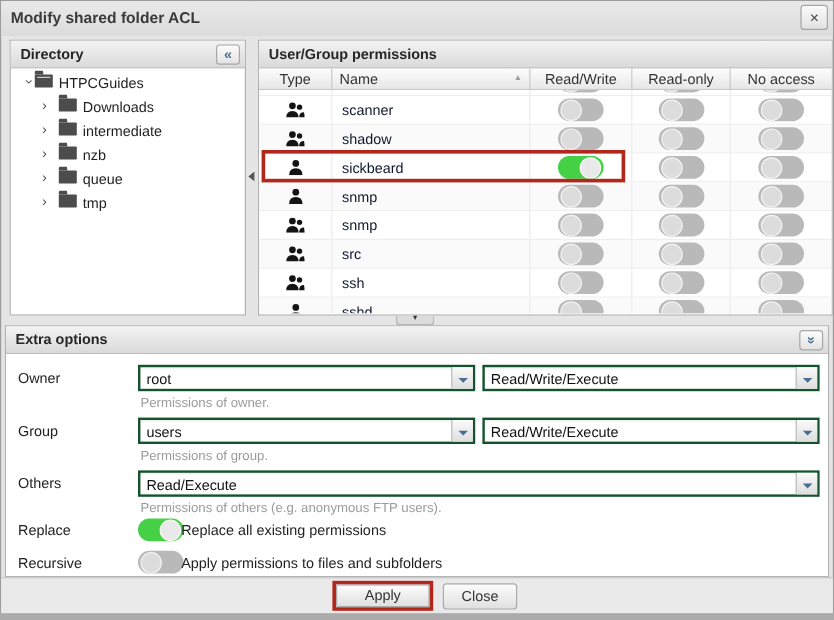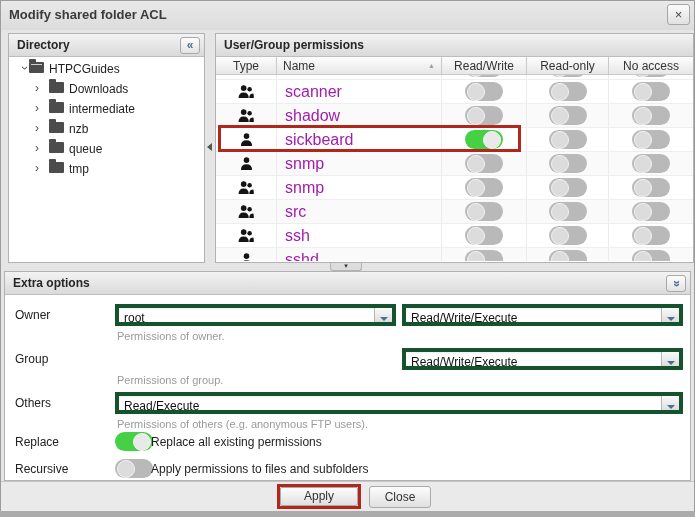--- a/index.html
+++ b/index.html
@@ -61,21 +61,21 @@
   .thcell.c-ro { width:82px; justify-content:center; }
   .thcell.c-na { flex:1; border-right:none; justify-content:center; }
   .sort-ico { position:absolute; right:6px; top:5px; font-size:7px; color:#98a0a6; }
 
   .tbody { height:186px; overflow:hidden; }
   .trow { display:flex; height:24px; border-bottom:1px solid #eeeeee; background:#fff; }
   .trow:nth-child(odd) { background:#fafafa; }
   .trow.partial { margin-top:-19px; background:#fff; }
   .tcell { display:flex; align-items:center; border-right:1px solid #ececec; }
   .tcell.c-type { width:61px; justify-content:center; }
-  .tcell.c-name { width:165px; padding-left:8px; font-size:16px; color:#a21caf; }
+  .tcell.c-name { width:165px; padding-left:8px; font-size:12px; color:#0f172a; }
   .tcell.c-rw { width:85px; justify-content:center; }
   .tcell.c-ro { width:82px; justify-content:center; }
   .tcell.c-na { flex:1; border-right:none; justify-content:center; }
 
   .ticon svg { display:block; }
 
   
   .toggle { position:relative; width:38px; height:19px; border-radius:10px;
             background:#b9b9b9; cursor:pointer; flex:none; }
   .toggle::after { content:''; position:absolute; top:1px; left:2px; width:16px; height:16px;
@@ -86,21 +86,21 @@
   
   .scrolltab { position:absolute; left:330px; top:263px; width:32px; height:8px;
                background:#dcdcdc; border:1px solid #b3b3b3; border-top:none;
                border-radius:0 0 3px 3px; text-align:center; cursor:pointer; }
   .scrolltab span { display:block; font-size:7px; line-height:6px; color:#333; }
 
   
   #extra-panel { left:4px; top:271px; width:687px; height:210px; }
   .fld-label { position:absolute; left:10px; font-size:12px; color:#222; }
   .helper { position:absolute; left:112px; font-size:11px; color:#9b9b9b; }
-  .combo { position:absolute; height:22px; background:#fff; border:4px solid #14532d;
+  .combo { position:absolute; height:22px; background:#fff; border:2px solid #14532d;
            box-shadow:inset 0 1px 2px rgba(0,0,0,0.08); cursor:pointer; }
   .combo-val { position:absolute; left:5px; top:3px; font-size:12px; color:#111; white-space:nowrap; }
   .combo-btn { position:absolute; right:0; top:0; width:18px; height:100%;
                border-left:1px solid #b7b7b7; background:linear-gradient(#fafafa,#dedede); }
   .combo-btn::after { content:''; position:absolute; left:5px; top:9px; width:0; height:0;
                       border-left:4px solid transparent; border-right:4px solid transparent;
                       border-top:4px solid #4a6d92; }
   .tglrow-text { position:absolute; left:146px; font-size:12px; color:#1f1f1f; }
 
   
@@ -411,20 +411,24 @@
       <span class="combo-val">root</span>
       <span class="combo-btn"></span>
     </div>
     <div class="combo" style="left:397px; top:32px; width:281px">
       <span class="combo-val">Read/Write/Execute</span>
       <span class="combo-btn"></span>
     </div>
     <span class="helper" style="top:58px">Permissions of owner.</span>
 
     <span class="fld-label" style="top:80px">Group</span>
+    <div class="combo" style="left:110px; top:76px; width:281px">
+      <span class="combo-val">users</span>
+      <span class="combo-btn"></span>
+    </div>
     <div class="combo" style="left:397px; top:76px; width:281px">
       <span class="combo-val">Read/Write/Execute</span>
       <span class="combo-btn"></span>
     </div>
     <span class="helper" style="top:102px">Permissions of group.</span>
 
     <span class="fld-label" style="top:124px">Others</span>
     <div class="combo" style="left:110px; top:120px; width:568px">
       <span class="combo-val">Read/Execute</span>
       <span class="combo-btn"></span>

